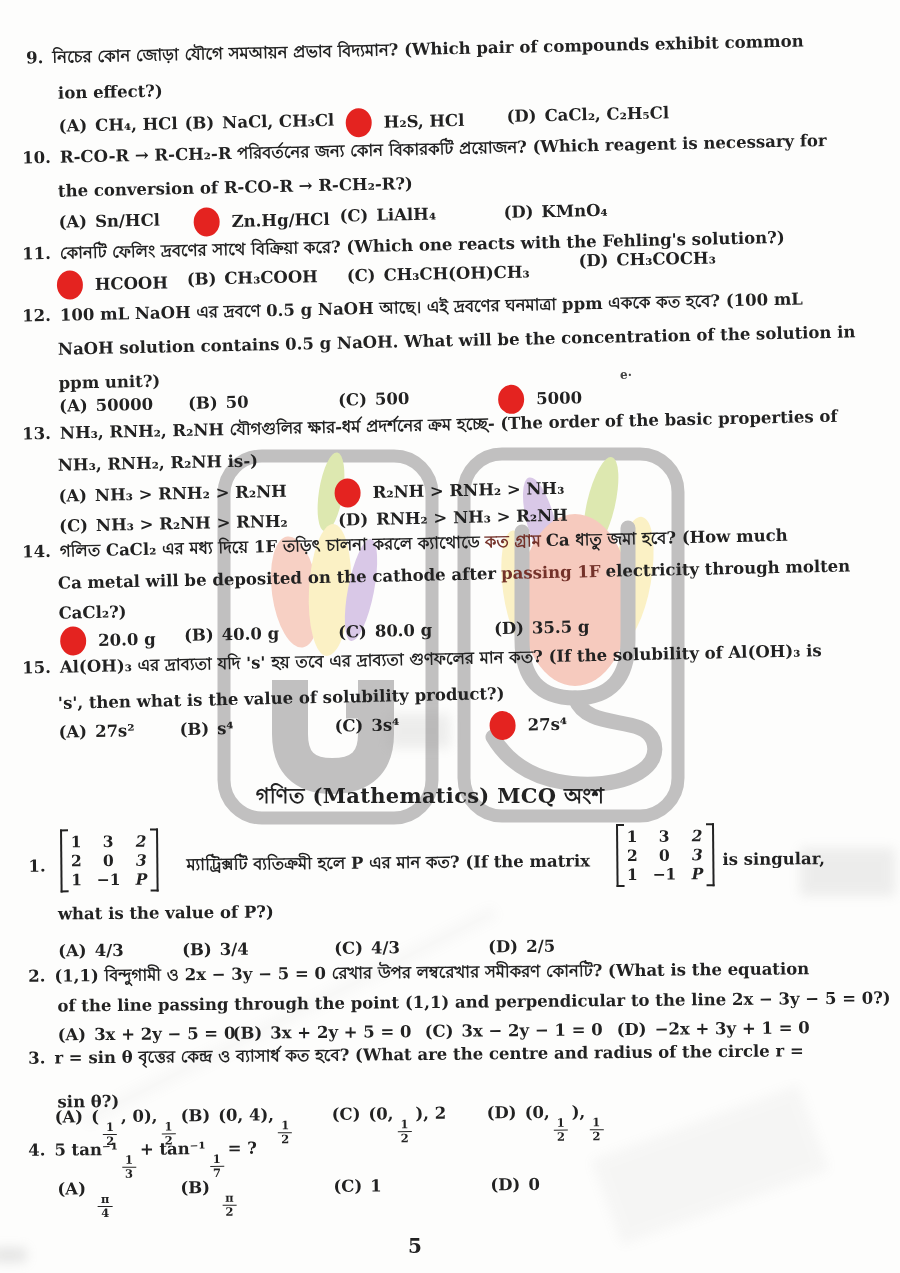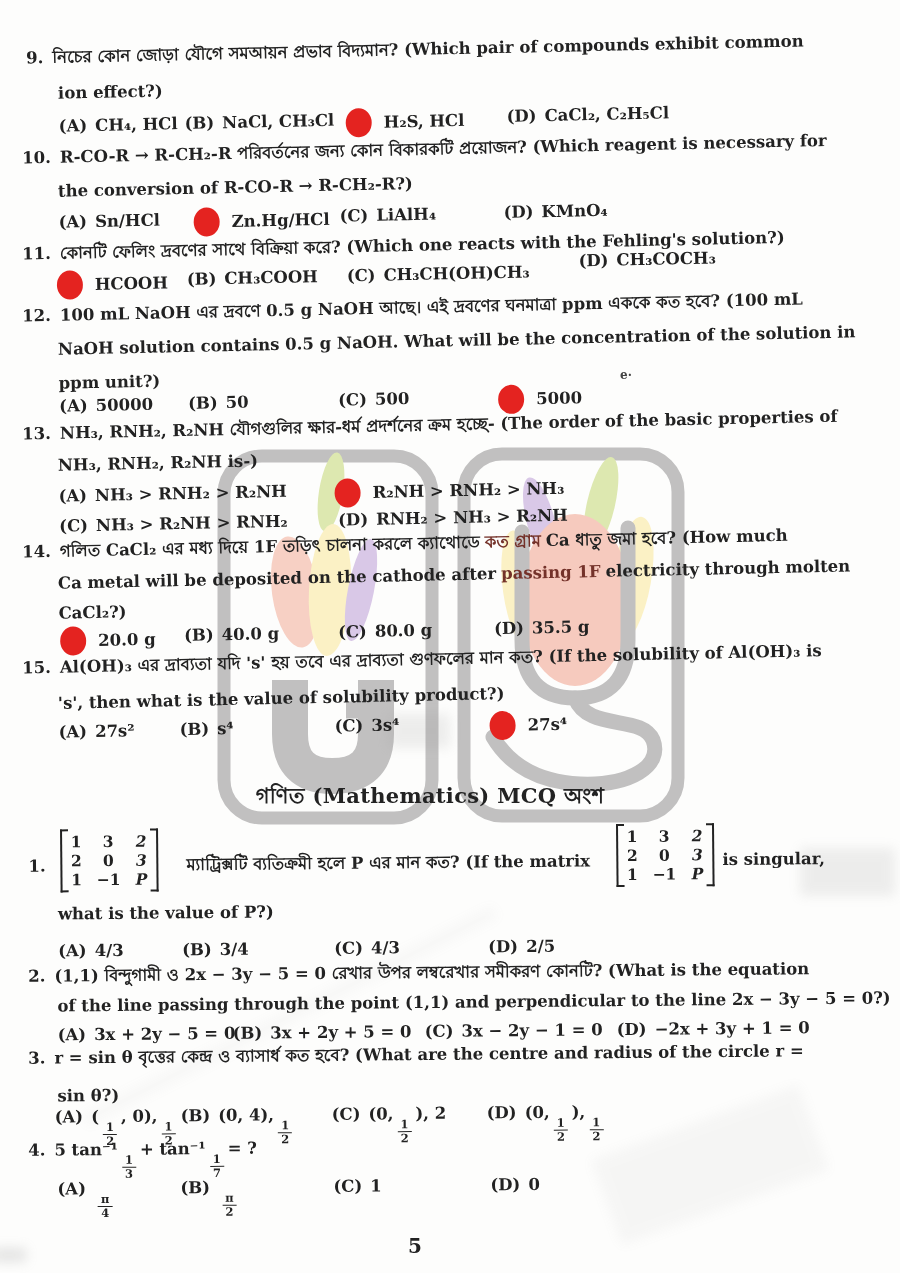--- a/index.html
+++ b/index.html
@@ -221,21 +221,21 @@
       <div class="row" style="top:58px">
         <span class="opt" style="left:57px"><b>(A)</b><span>3x + 2y − 5 = 0</span></span>
         <span class="opt" style="left:232px"><b>(B)</b><span>3x + 2y + 5 = 0</span></span>
         <span class="opt" style="left:424px"><b>(C)</b><span>3x − 2y − 1 = 0</span></span>
         <span class="opt" style="left:616px"><b>(D)</b><span>−2x + 3y + 1 = 0</span></span>
       </div>
     </div>
 
     <div class="q tiltB" style="top:1048px">
       <div class="ln" style="left:28px;top:0"><span class="qnum">3.</span><span>r = sin θ বৃত্তের কেন্দ্র ও ব্যাসার্ধ কত হবে? (What are the centre and radius of the circle r =</span></div>
-      <div class="ln" style="left:57px;top:38px">sin θ?)</div>
+      <div class="ln" style="left:57px;top:44px">sin θ?)</div>
       <div class="row" style="top:58px;height:40px">
         <span class="opt" style="left:54px"><b>(A)</b><span>(</span><span class="fr">
               <span class="fn">1</span>
               <span class="fd">2</span>
             </span><span>, 0),</span><span class="fr">
               <span class="fn">1</span>
               <span class="fd">2</span>
             </span></span>
         <span class="opt" style="left:180px"><b>(B)</b><span>(0, 4),</span><span class="fr">
               <span class="fn">1</span>

